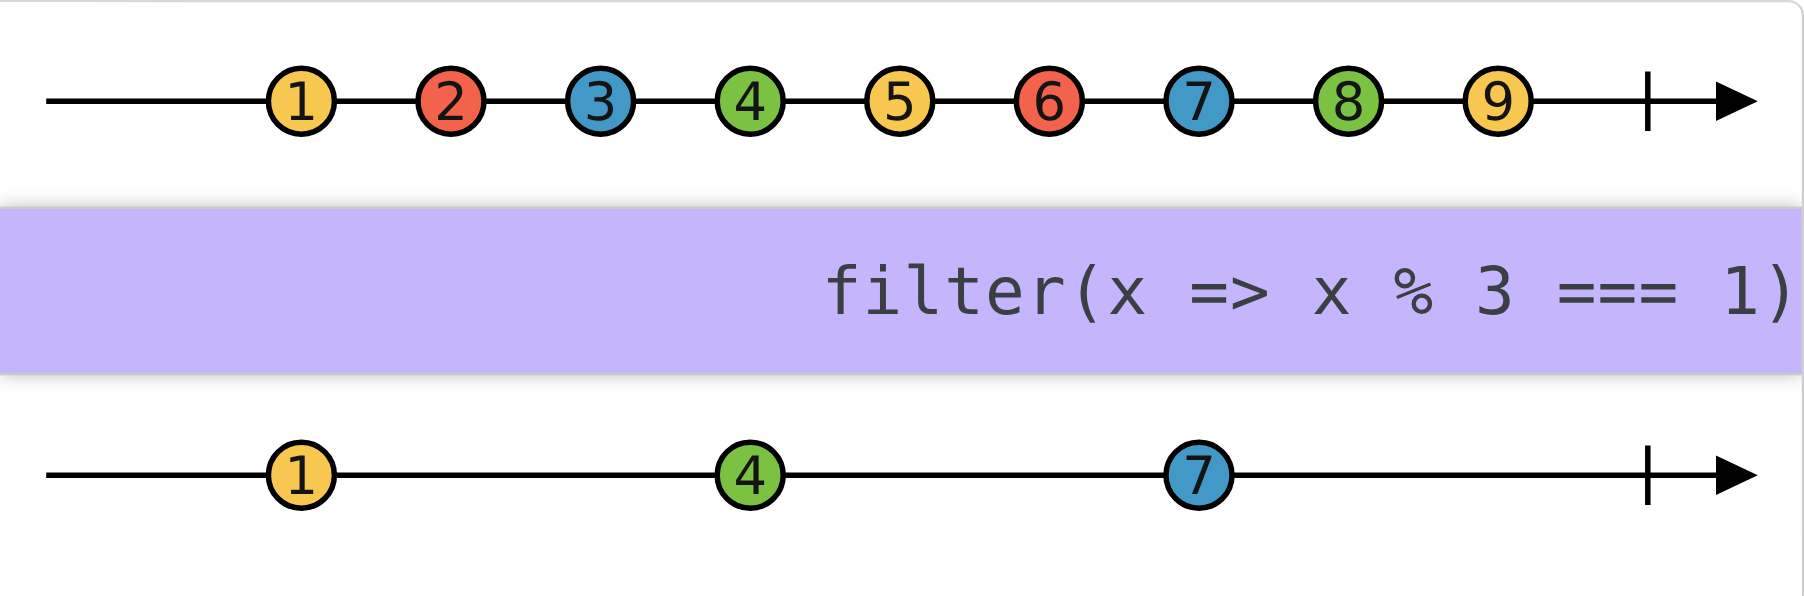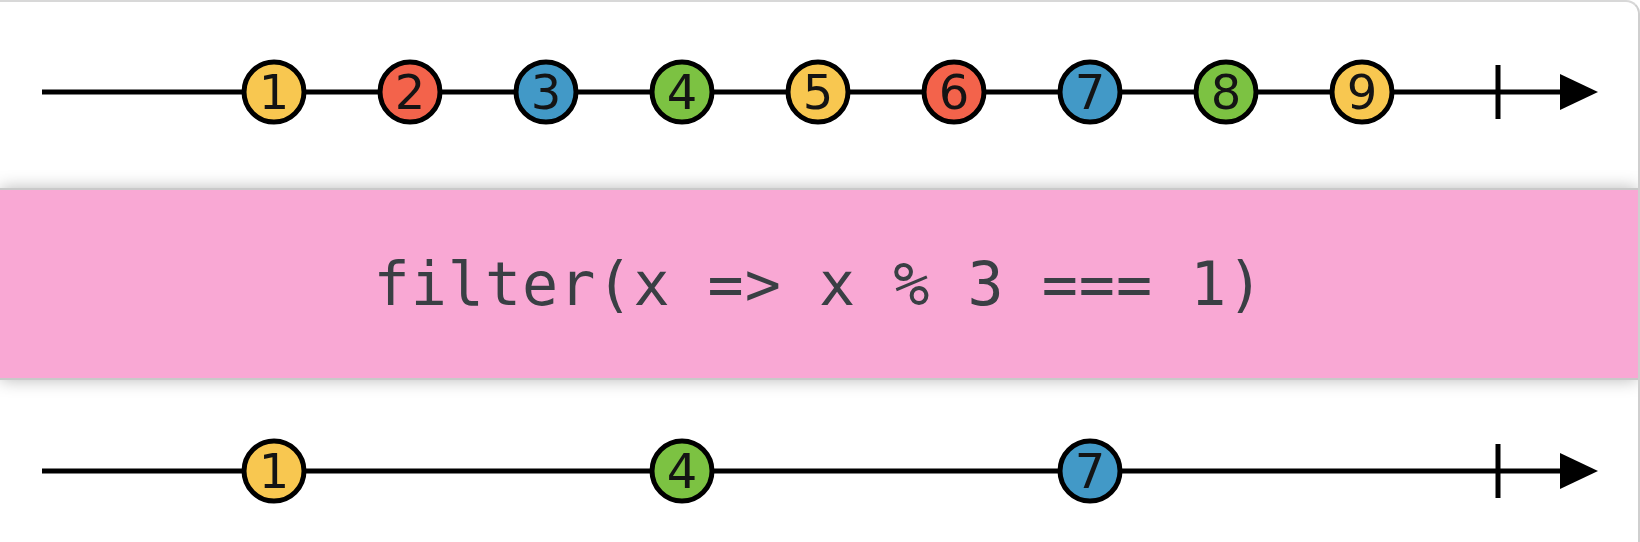--- a/index.html
+++ b/index.html
@@ -9,23 +9,23 @@
     box-sizing:border-box;
     background:#ffffff;
     border-top:2px solid #d8d8d8;
     border-right:2px solid #cfcfcf;
     border-top-right-radius:14px;
     overflow:hidden;
   }
   .stream-svg{display:block;}
   .operator-box{
     box-sizing:border-box;
-    height:192px;
-    display:flex;align-items:center;justify-content:center;
-    background:#f9a8d4;
+    height:153px;
+    display:flex;align-items:center;justify-content:flex-end;
+    background:#c4b5fd;
     border-top:2px solid #c9c9c9;
     border-bottom:2px solid #c9c9c9;
     box-shadow:0 0 16px rgba(0,0,0,0.28);
     position:relative;
     z-index:2;
   }
   .operator-code{
     font-family:"DejaVu Sans Mono",monospace;
     font-size:60px;
     color:#3a3f44;

